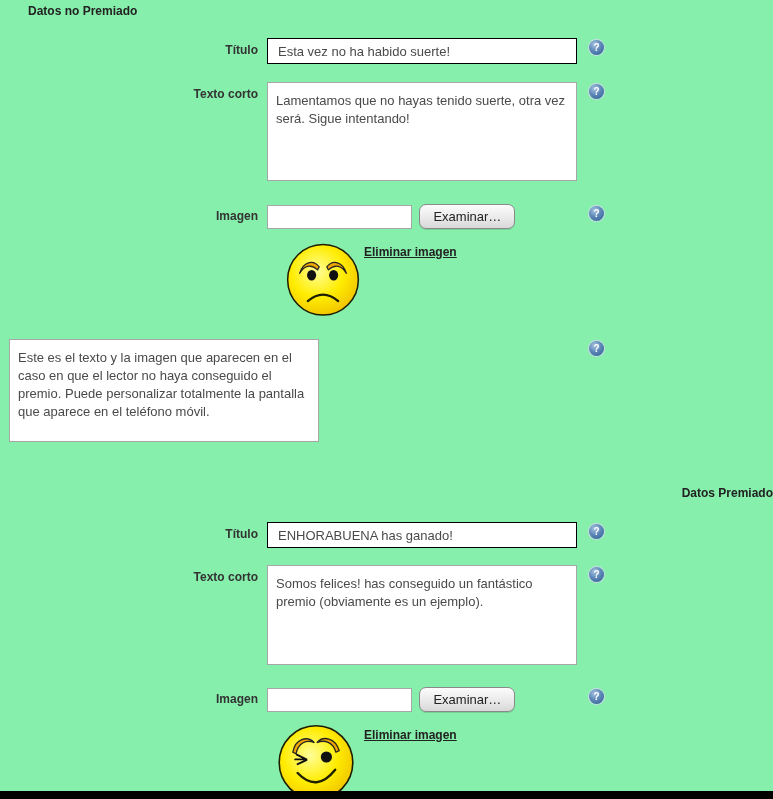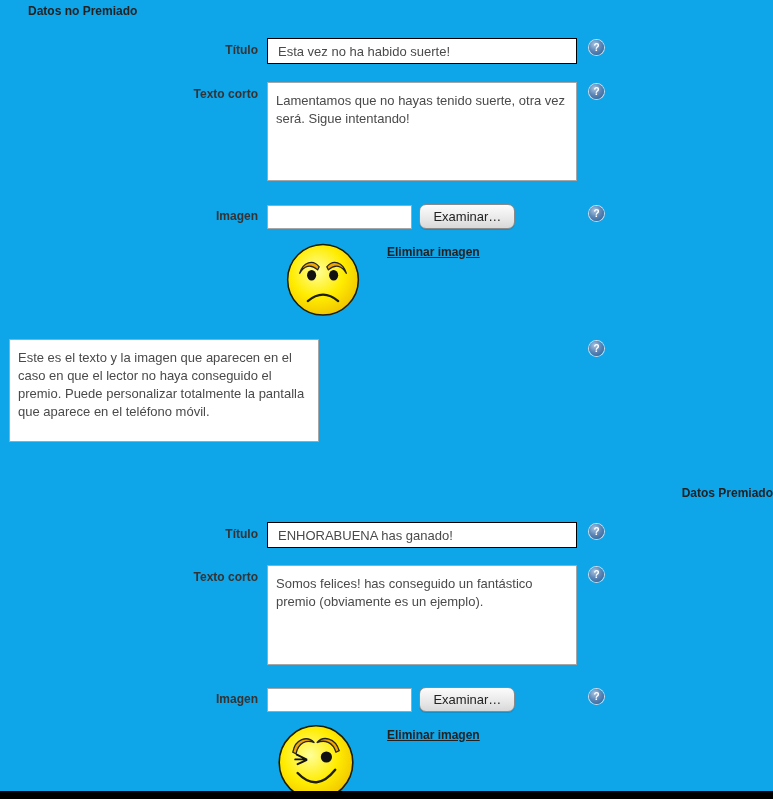--- a/index.html
+++ b/index.html
@@ -1,20 +1,20 @@
 <!DOCTYPE html>
 <html><head>
 <meta charset="utf-8">
 <style>
   * { margin:0; padding:0; box-sizing:border-box; }
   body { background:#fff; }
   .page {
     position:relative;
     width:773px; height:799px;
-    background:#0ea5e9;
+    background:#86efac;
     overflow:hidden;
     font-family:"Liberation Sans", sans-serif;
   }
   .section-heading {
     padding-top:4px;
     margin-left:28px;
     font-size:12px; font-weight:bold; color:#222;
     line-height:14px;
   }
   .form-row { display:flex; align-items:flex-start; position:relative; }
@@ -72,21 +72,21 @@
   .row-amplio-1   { margin-top:23px; }
   .heading-2      { margin-top:40px; padding-top:0;text-align:right; }
   .row-titulo-2   { margin-top:22px; }
   .row-corto-2    { margin-top:17px; }
   .row-imagen-2   { margin-top:18px; }
   .image-row-2    { position:relative; margin-top:9px; height:82px; }
 
   .smiley-1 { position:absolute; left:285px; top:0; width:76px; height:76px; }
   .smiley-2 { position:absolute; left:276px; top:0; width:80px; height:80px; }
   .remove-link {
-    position:absolute; left:387px;
+    position:absolute; left:364px;
     font-size:12px; font-weight:bold; color:#222;
     text-decoration:underline; cursor:pointer; line-height:14px;
   }
   .remove-link-1 { top:4px; }
   .remove-link-2 { top:7px; }
 
   .bottom-bar {
     position:absolute; left:0; right:0; bottom:0; height:8px;
     background:#000;
   }

